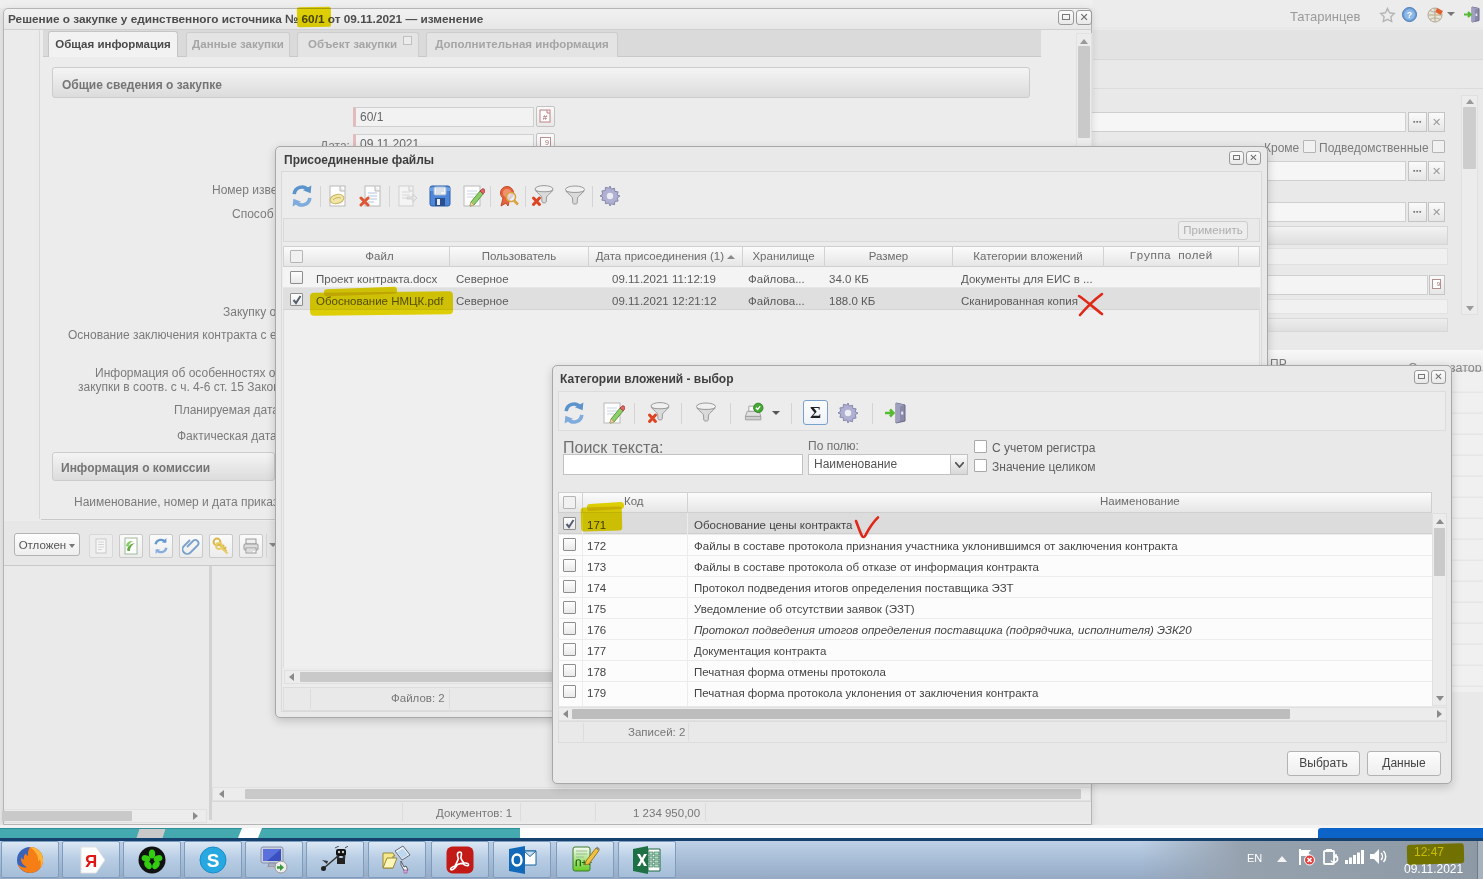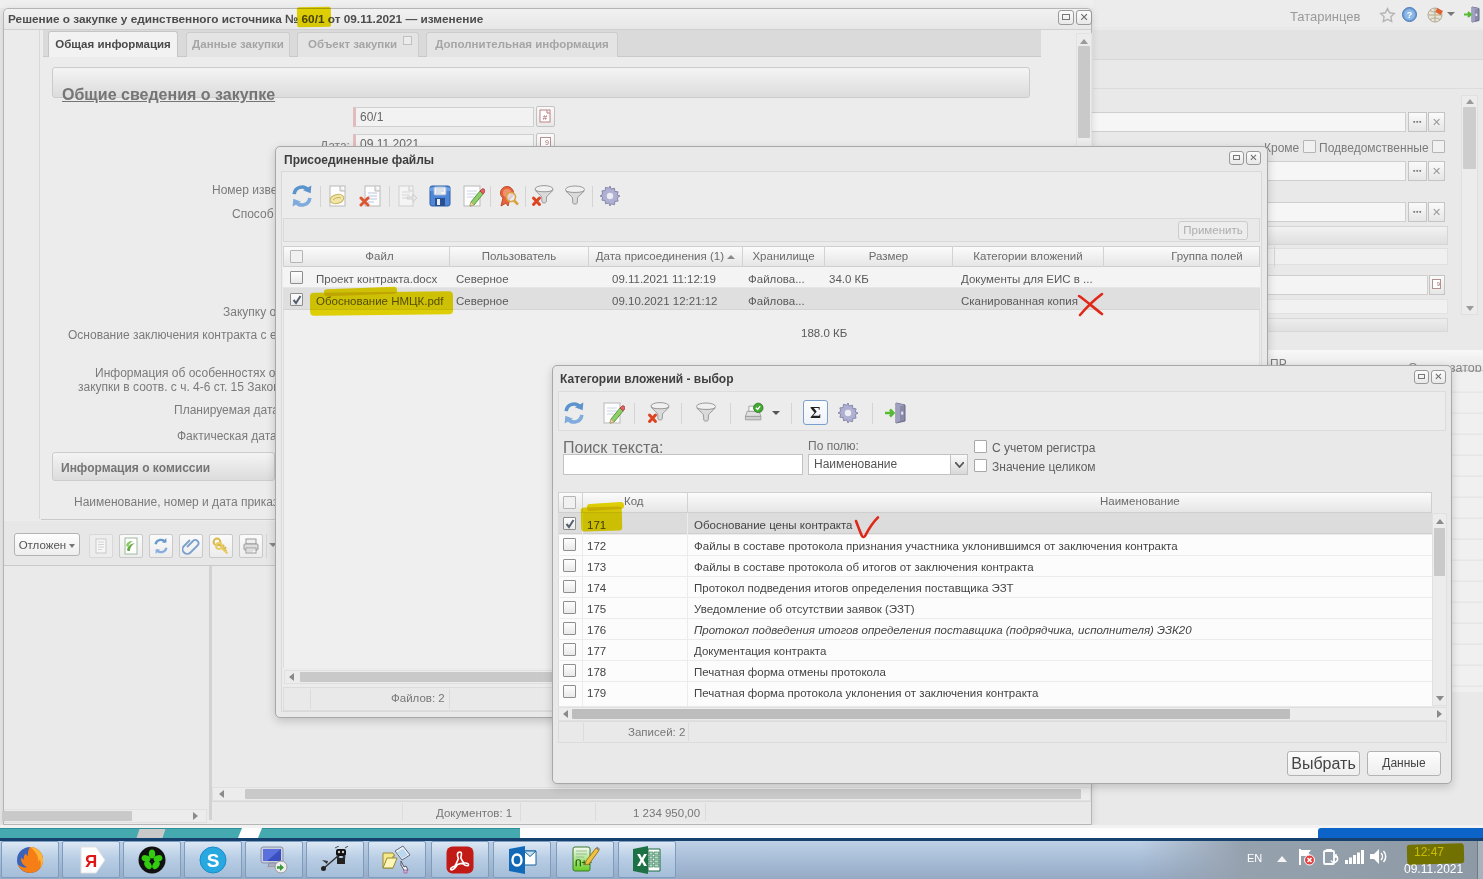--- a/index.html
+++ b/index.html
@@ -104,21 +104,21 @@
 <div class="abs" style="left:297px;top:32px;width:122px;height:25px;background:#e4e4e4;border:1px solid #cdcdcd;border-bottom:none;border-radius:3px 3px 0 0;">
     <div class="b" style="text-align:left;padding-left:10px;margin-top:5px;color:#a5a5a5;">Объект закупки</div>
     <div class="abs" style="left:105px;top:3px;width:9px;height:9px;border:1px solid #c0c0c0;background:#ececec;"></div>
   </div>
 <div class="abs" style="left:426px;top:32px;width:192px;height:25px;background:#e4e4e4;border:1px solid #cdcdcd;border-bottom:none;border-radius:3px 3px 0 0;">
     <div class="b" style="text-align:center;margin-top:5px;color:#a5a5a5;">Дополнительная информация</div>
   </div>
 
 <div class="abs" style="left:41px;top:57px;width:1000px;height:463px;background:#ececec;border-bottom:1px solid #c9c9c9;"></div>
 <div class="abs" style="left:52px;top:67px;width:978px;height:31px;background:linear-gradient(#f4f4f4,#dcdcdc);border:1px solid #cccccc;border-radius:3px;"></div>
-<div class="abs b" style="left:62px;top:86px;color:#757575;font-size:16px;text-decoration:underline;">Общие сведения о закупке</div>
+<div class="abs b" style="left:62px;top:78px;color:#757575;font-size:12px;">Общие сведения о закупке</div>
 <div class="lbl" style="left:306px;top:111px;font-size:12px;margin-left:48px;">Номер:</div>
 <div class="fld" style="left:353px;top:107px;width:181px;background:#f2f2f2;border-left:3px solid #e2bcbc;"><span style="margin-left:4px;line-height:18px;font-size:12px;color:#666;">60/1</span></div>
 <div class="abs" style="left:536px;top:106px;width:19px;height:21px;border:1px solid #c2c2c2;border-radius:2px;background:linear-gradient(#fafafa,#e8e8e8);"><svg width="13" height="15" style="margin:2px 0 0 2px" viewBox="0 0 13 15">
       <rect x="1" y="1" width="10" height="12" fill="#fff" stroke="#c08080"></rect>
       <path d="M8 1v3h3" fill="#eee" stroke="#c08080"></path>
       <text x="6" y="11" font-size="8" fill="#a06060" text-anchor="middle" font-family="Liberation Sans">#</text>
     </svg></div>
 <div class="lbl" style="left:320px;top:139px;font-size:12px;">Дата:</div>
 <div class="fld" style="left:353px;top:134px;width:181px;background:#f2f2f2;border-left:3px solid #e2bcbc;"><span style="margin-left:4px;line-height:18px;font-size:12px;color:#666;">09.11.2021</span></div>
 <div class="abs" style="left:536px;top:133px;width:19px;height:21px;border:1px solid #c2c2c2;border-radius:2px;background:linear-gradient(#fafafa,#e8e8e8);">
@@ -271,41 +271,41 @@
 <div class="btn" style="left:1178px;top:221px;width:70px;height:19px;color:#aeaeae;line-height:17px;background:#ededed;border-color:#cccccc;">Применить</div>
 
 <div class="abs tbhdr" style="left:283px;top:246px;width:977px;height:21px;"></div>
 <div class="cbx dis" style="left:290px;top:250px;"></div>
 <div class="hcell" style="left:310px;width:140px;top:246px;height:21px;position:absolute;line-height:20px;">Файл</div>
 <div class="hcell" style="left:450px;width:139px;top:246px;height:21px;position:absolute;line-height:20px;">Пользователь</div>
 <div class="hcell" style="left:589px;width:154px;top:246px;height:21px;position:absolute;line-height:20px;">Дата присоединения (1) <span style="display:inline-block;width:0;height:0;border-left:4px solid transparent;border-right:4px solid transparent;border-bottom:4px solid #8a8a8a;margin-bottom:1px;"></span></div>
 <div class="hcell" style="left:743px;width:82px;top:246px;height:21px;position:absolute;line-height:20px;">Хранилище</div>
 <div class="hcell" style="left:825px;width:128px;top:246px;height:21px;position:absolute;line-height:20px;">Размер</div>
 <div class="hcell" style="left:953px;width:151px;top:246px;height:21px;position:absolute;line-height:20px;">Категории вложений</div>
-<div class="hcell" style="left:1140px;width:135px;top:246px;height:21px;position:absolute;line-height:20px;">Группа полей</div>
+<div class="hcell" style="left:1104px;width:135px;top:246px;height:21px;position:absolute;line-height:20px;font-family:Liberation Mono, monospace;">Группа полей</div>
 <div class="abs" style="left:283px;top:246px;width:1px;height:21px;background:#d2d2d2;"></div>
 
 <div class="abs" style="left:283px;top:267px;width:977px;height:401px;background:#efefef;border-left:1px solid #ddd;border-right:1px solid #ddd;"></div>
 <div class="abs" style="left:283px;top:267px;width:977px;height:21px;background:#f4f4f4;border-bottom:1px solid #e6e6e6;"></div>
 <div class="abs" style="left:283px;top:288px;width:977px;height:22px;background:#dfdfdf;border-bottom:1px solid #d4d4d4;"></div>
 <div class="cbx" style="left:290px;top:271px;"></div>
 <div class="cbx" style="left:290px;top:293px;"><svg width="12" height="12" viewBox="0 0 12 12">
       <path d="M2.5 6l2.5 3 4.5-7" fill="none" stroke="#55606e" stroke-width="2"></path>
     </svg></div>
 <div class="lbl" style="left:316px;top:273px;color:#5a5a5a;">Проект контракта.docx</div>
 <div class="lbl" style="left:456px;top:273px;color:#5a5a5a;">Северное</div>
 <div class="lbl" style="left:612px;top:273px;color:#5a5a5a;">09.11.2021 11:12:19</div>
 <div class="lbl" style="left:748px;top:273px;color:#5a5a5a;">Файлова...</div>
 <div class="lbl" style="left:829px;top:273px;color:#5a5a5a;">34.0 КБ</div>
 <div class="lbl" style="left:961px;top:273px;color:#5a5a5a;">Документы для ЕИС в ...</div>
 <div class="lbl" style="left:316px;top:295px;color:#5a5a5a;">Обоснование НМЦК.pdf</div>
 <div class="lbl" style="left:456px;top:295px;color:#5a5a5a;">Северное</div>
-<div class="lbl" style="left:612px;top:295px;color:#5a5a5a;">09.10.2021 12:21:12</div>
+<div class="lbl" style="left:612px;top:295px;color:#5a5a5a;">09.11.2021 12:21:12</div>
 <div class="lbl" style="left:748px;top:295px;color:#5a5a5a;">Файлова...</div>
-<div class="lbl" style="left:801px;top:295px;color:#5a5a5a;margin-top:32px;">188.0 КБ</div>
+<div class="lbl" style="left:829px;top:295px;color:#5a5a5a;">188.0 КБ</div>
 <div class="lbl" style="left:961px;top:295px;color:#5a5a5a;">Сканированная копия</div>
 
 <div class="sb-track" style="left:284px;top:670px;width:975px;height:14px;background:#ececec;border:1px solid #e0e0e0;"></div>
 <div class="arr" style="left:289px;top:673px;border-top:4px solid transparent;border-bottom:4px solid transparent;border-right:5px solid #8a8a8a;"></div>
 <div class="sb-thumb" style="left:300px;top:672px;width:700px;height:10px;"></div>
 
 <div class="abs" style="left:283px;top:687px;width:977px;height:24px;background:#e9e9e9;border:1px solid #dcdcdc;"></div>
 <div class="abs" style="left:310px;top:689px;width:1px;height:20px;background:#dcdcdc;"></div>
 <div class="abs" style="left:449px;top:689px;width:1px;height:20px;background:#dcdcdc;"></div>
 <div class="lbl" style="left:391px;top:692px;color:#777;">Файлов: 2</div>
@@ -392,21 +392,21 @@
     </svg></div>
 <div class="lbl" style="left:587px;top:519px;color:#444;">171</div>
 <div class="lbl" style="left:694px;top:519px;color:#444;">Обоснование цены контракта</div>
 <div class="abs" style="left:558px;top:534px;width:874px;height:1px;background:#ececec;"></div>
 <div class="cbx" style="left:563px;top:538px;"></div>
 <div class="lbl" style="left:587px;top:540px;color:#444;">172</div>
 <div class="lbl" style="left:694px;top:540px;color:#444;">Файлы в составе протокола признания участника уклонившимся от заключения контракта</div>
 <div class="abs" style="left:558px;top:555px;width:874px;height:1px;background:#ececec;"></div>
 <div class="cbx" style="left:563px;top:559px;"></div>
 <div class="lbl" style="left:587px;top:561px;color:#444;">173</div>
-<div class="lbl" style="left:694px;top:561px;color:#444;">Файлы в составе протокола об итогов от заключения контракта</div>
+<div class="lbl" style="left:694px;top:561px;color:#444;">Файлы в составе протокола об отказе от информация контракта</div>
 <div class="abs" style="left:558px;top:576px;width:874px;height:1px;background:#ececec;"></div>
 <div class="cbx" style="left:563px;top:580px;"></div>
 <div class="lbl" style="left:587px;top:582px;color:#444;">174</div>
 <div class="lbl" style="left:694px;top:582px;color:#444;">Протокол подведения итогов определения поставщика ЭЗТ</div>
 <div class="abs" style="left:558px;top:597px;width:874px;height:1px;background:#ececec;"></div>
 <div class="cbx" style="left:563px;top:601px;"></div>
 <div class="lbl" style="left:587px;top:603px;color:#444;">175</div>
 <div class="lbl" style="left:694px;top:603px;color:#444;">Уведомление об отсутствии заявок (ЭЗТ)</div>
 <div class="abs" style="left:558px;top:618px;width:874px;height:1px;background:#ececec;"></div>
 <div class="cbx" style="left:563px;top:622px;"></div>
@@ -433,21 +433,21 @@
 <div class="sb-track" style="left:558px;top:707px;width:889px;height:14px;background:#ececec;border:1px solid #e0e0e0;"></div>
 <div class="arr" style="left:563px;top:710px;border-top:4px solid transparent;border-bottom:4px solid transparent;border-right:5px solid #8a8a8a;"></div>
 <div class="sb-thumb" style="left:572px;top:709px;width:718px;height:10px;background:#bdbdbd;"></div>
 <div class="arr" style="left:1437px;top:710px;border-top:4px solid transparent;border-bottom:4px solid transparent;border-left:5px solid #8a8a8a;"></div>
 
 <div class="abs" style="left:558px;top:721px;width:889px;height:22px;background:#e9e9e9;border:1px solid #dcdcdc;"></div>
 <div class="abs" style="left:583px;top:723px;width:1px;height:18px;background:#dcdcdc;"></div>
 <div class="abs" style="left:688px;top:723px;width:1px;height:18px;background:#dcdcdc;"></div>
 <div class="lbl" style="left:628px;top:726px;color:#777;">Записей: 2</div>
 
-<div class="btn" style="left:1287px;top:751px;width:73px;height:25px;font-size:16px;line-height:23px;">Выбрать</div>
+<div class="btn" style="left:1287px;top:751px;width:73px;height:25px;font-size:12px;line-height:23px;">Выбрать</div>
 <div class="btn" style="left:1367px;top:751px;width:74px;height:25px;font-size:12px;line-height:23px;">Данные</div>
 
 <div class="abs" style="left:0;top:825px;width:1483px;height:4px;background:#f2f2f2;"></div>
 <div class="abs" style="left:0;top:828px;width:1483px;height:10px;background:#fdfdfd;"></div>
 <div class="abs" style="left:0;top:828px;width:520px;height:10px;background:#45a9b0;border-top:1px solid #2e8f99;"></div>
 <div class="abs" style="left:138px;top:829px;width:26px;height:9px;background:#c9c9c9;transform:skewX(-18deg);"></div>
 <div class="abs" style="left:240px;top:828px;width:20px;height:10px;background:#fdfdfd;transform:skewX(-22deg);"></div>
 <div class="abs" style="left:1318px;top:828px;width:165px;height:12px;background:#0c63c8;border-radius:3px 0 0 0;"></div>
 <div class="abs" style="left:0;top:838px;width:1483px;height:3px;background:#16416e;"></div>
 <div class="abs" style="left:0;top:841px;width:1483px;height:38px;background:linear-gradient(#bdd0e6,#a3b9d3 60%,#96aac4);"></div>

